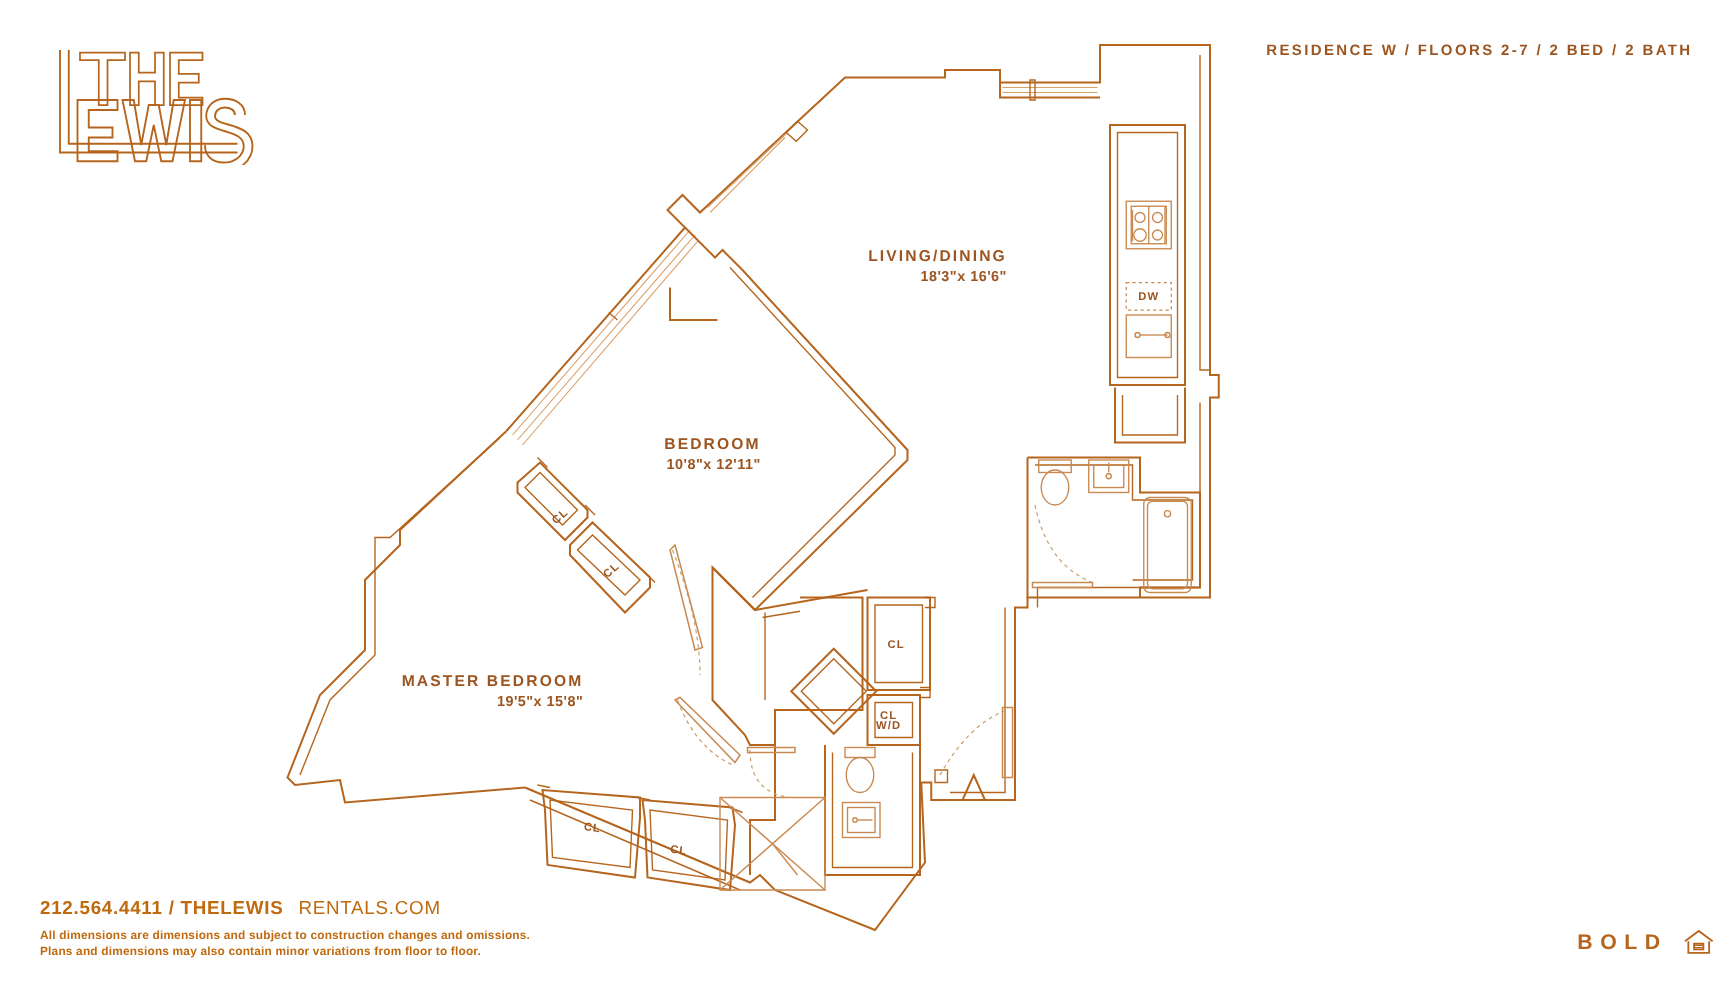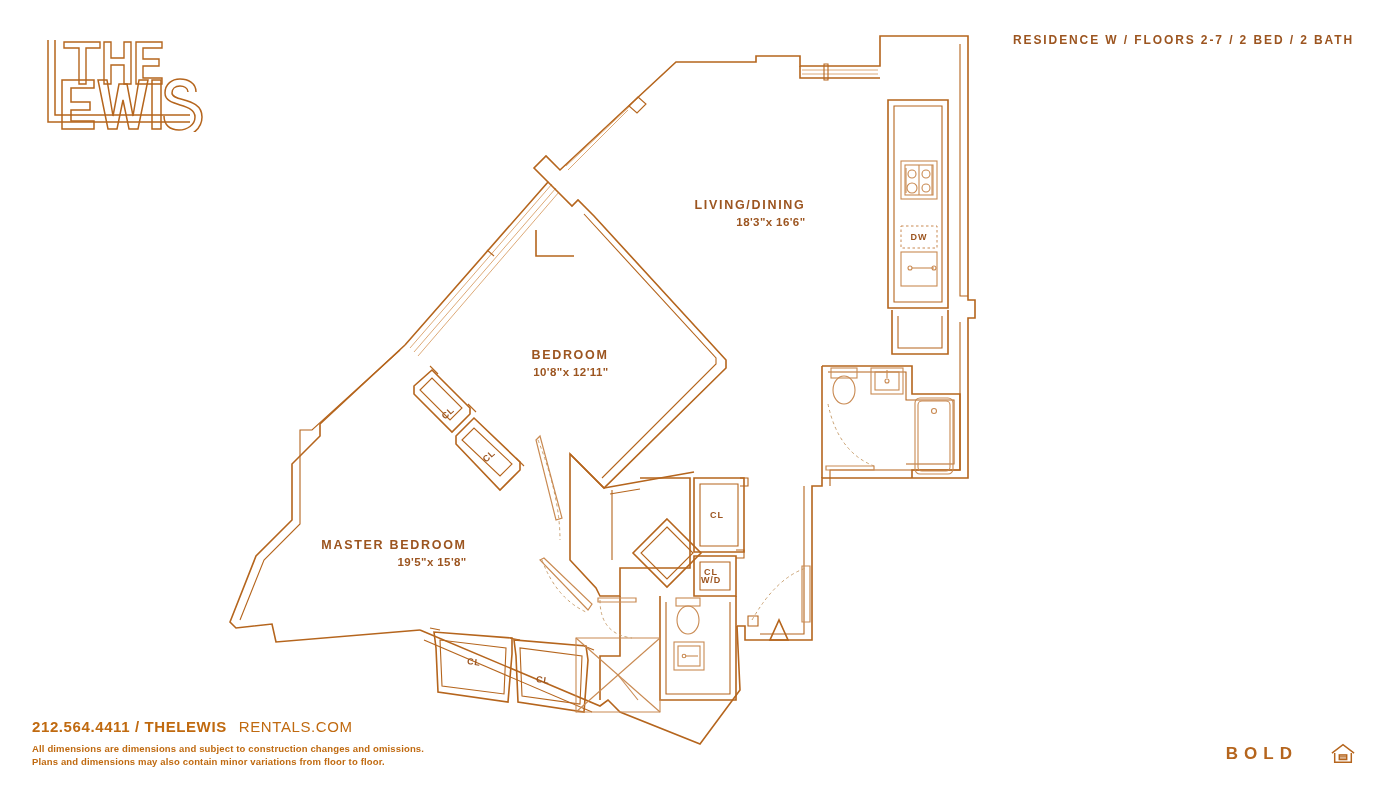--- a/index.html
+++ b/index.html
@@ -98,25 +98,25 @@
     font-size: 9.5px;
     line-height: 13px;
     font-weight: bold;
     letter-spacing: 0.15px;
     color: #C06A10;
   }
   #footer-disclaimer span { display: block; }
 
   #brand-block {
     position: absolute;
-    right: 28px;
+    right: 12px;
     top: 742px;
     display: flex;
     align-items: center;
-    gap: 32px;
+    gap: 12px;
   }
   #brand-name {
     font-size: 17px;
     font-weight: bold;
     letter-spacing: 6px;
     color: #B5651D;
   }
   #eho-icon { width: 26px; height: 24px; display: block; }
 </style>
 </head>

